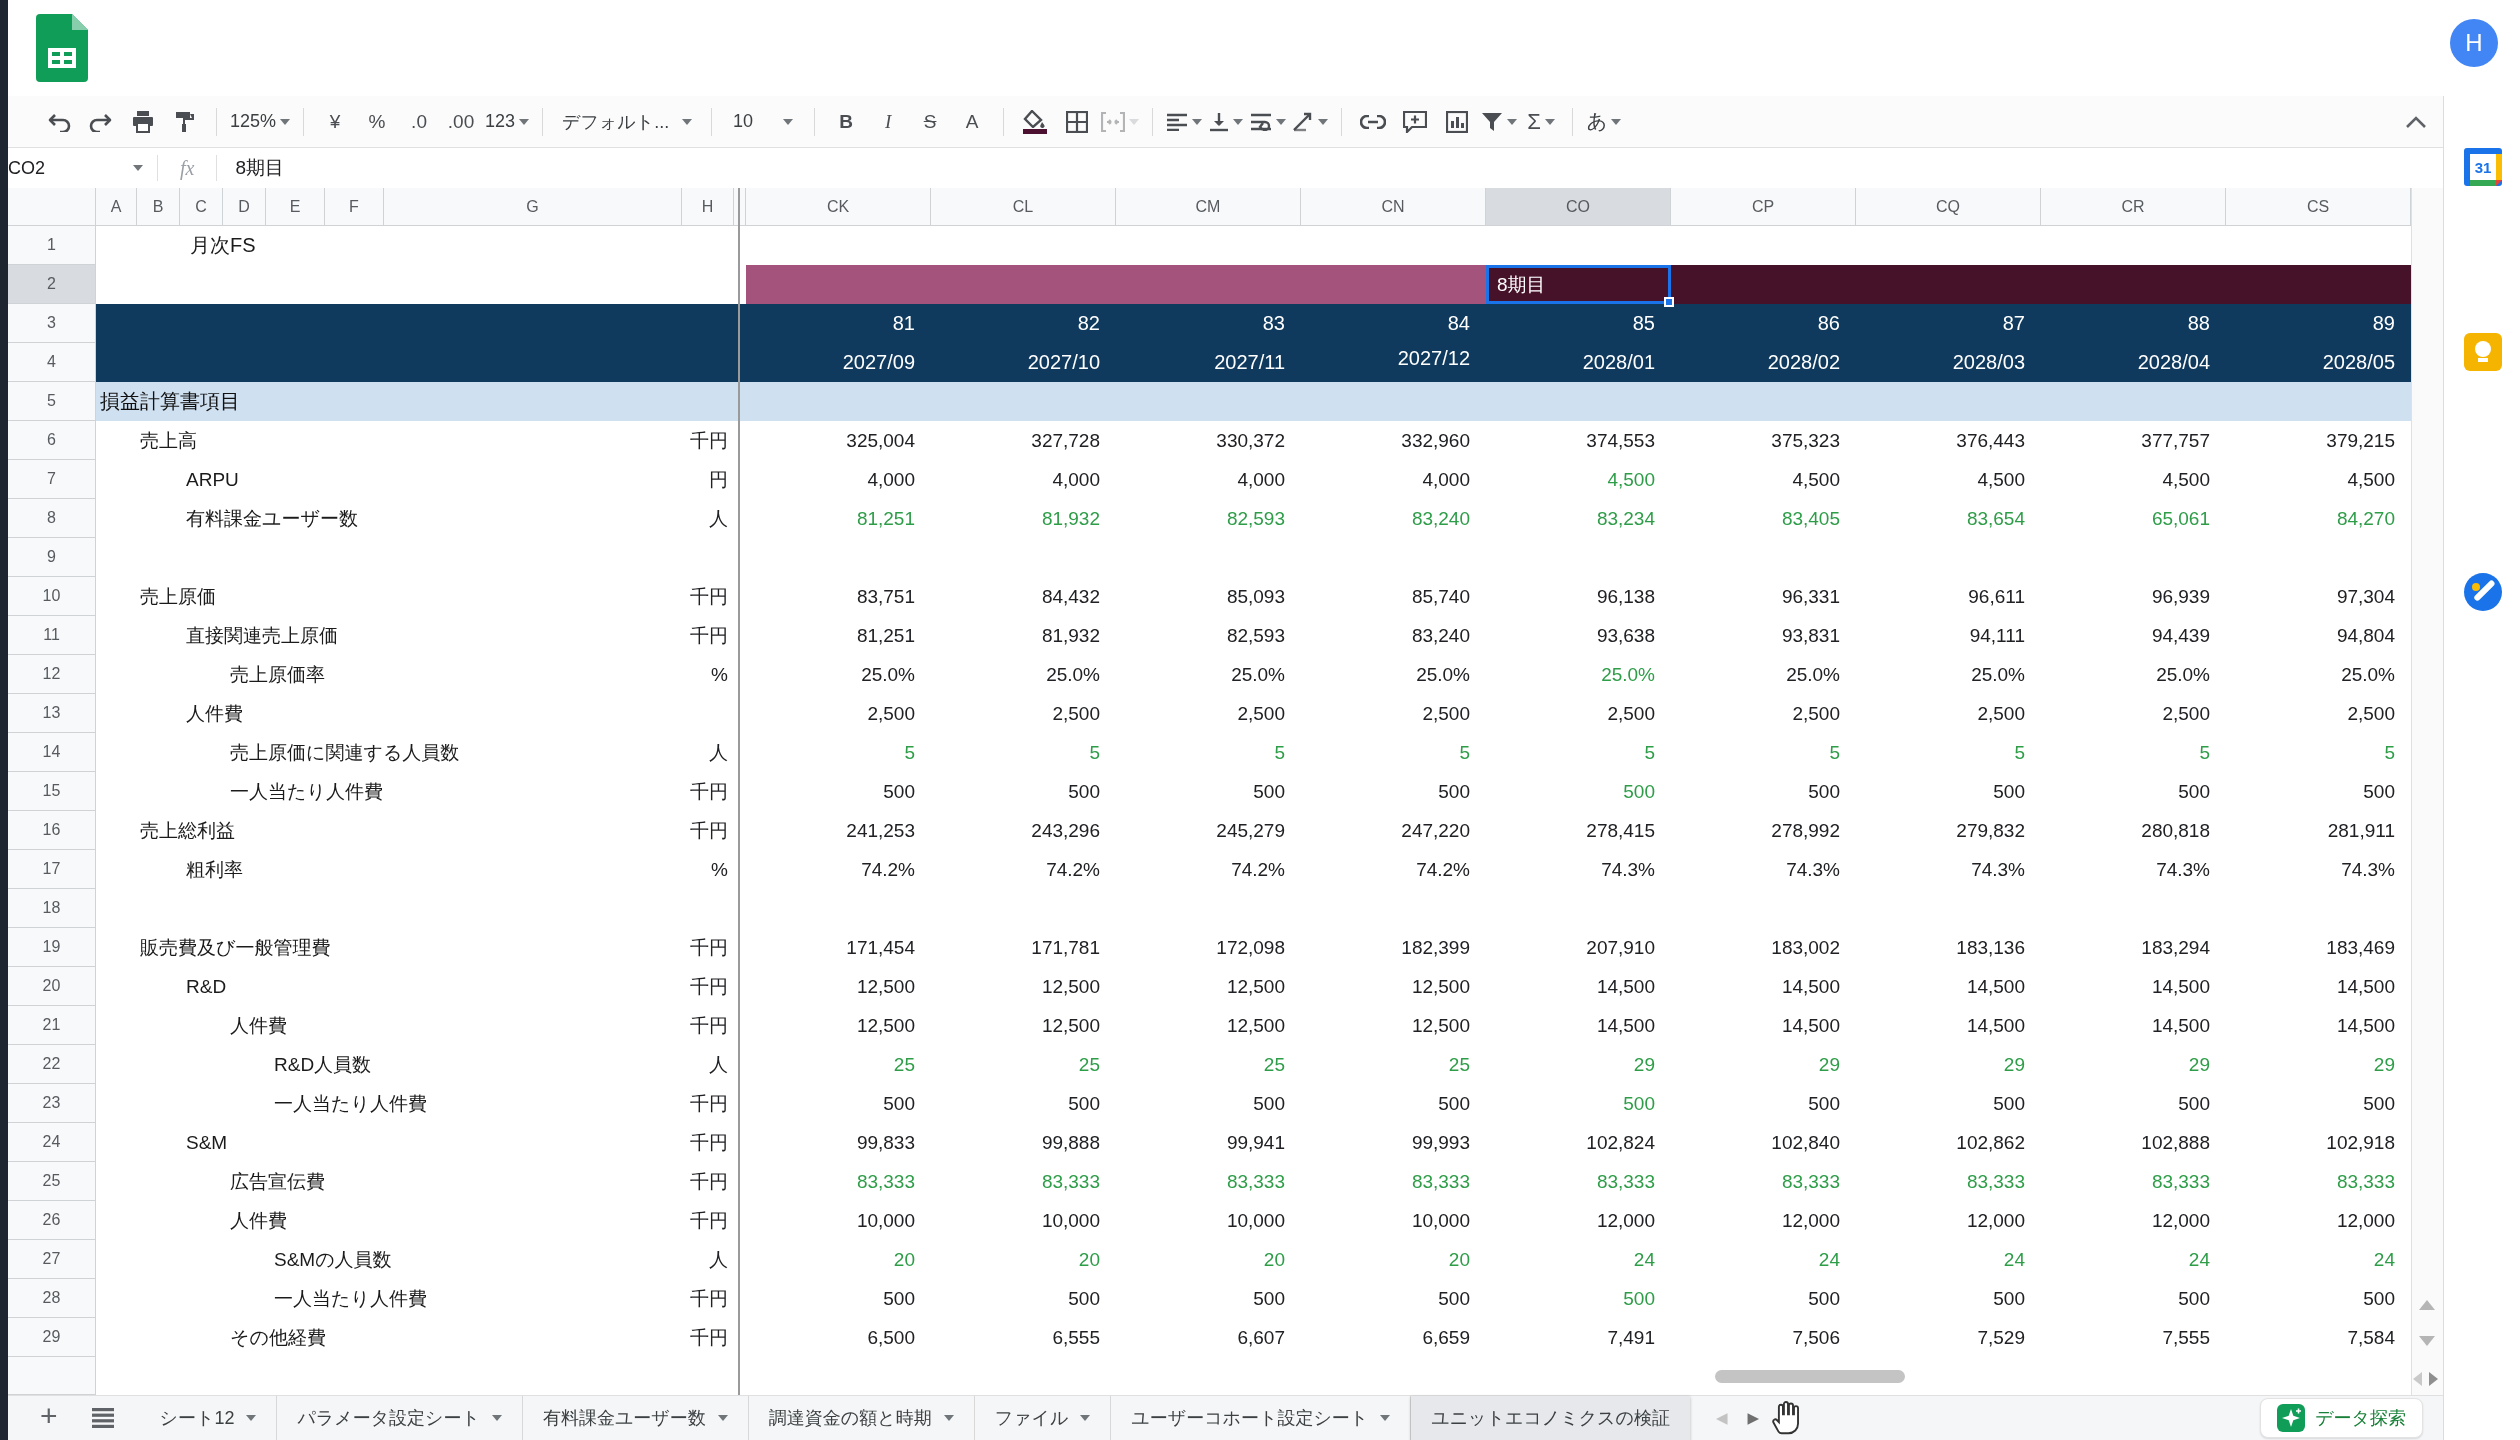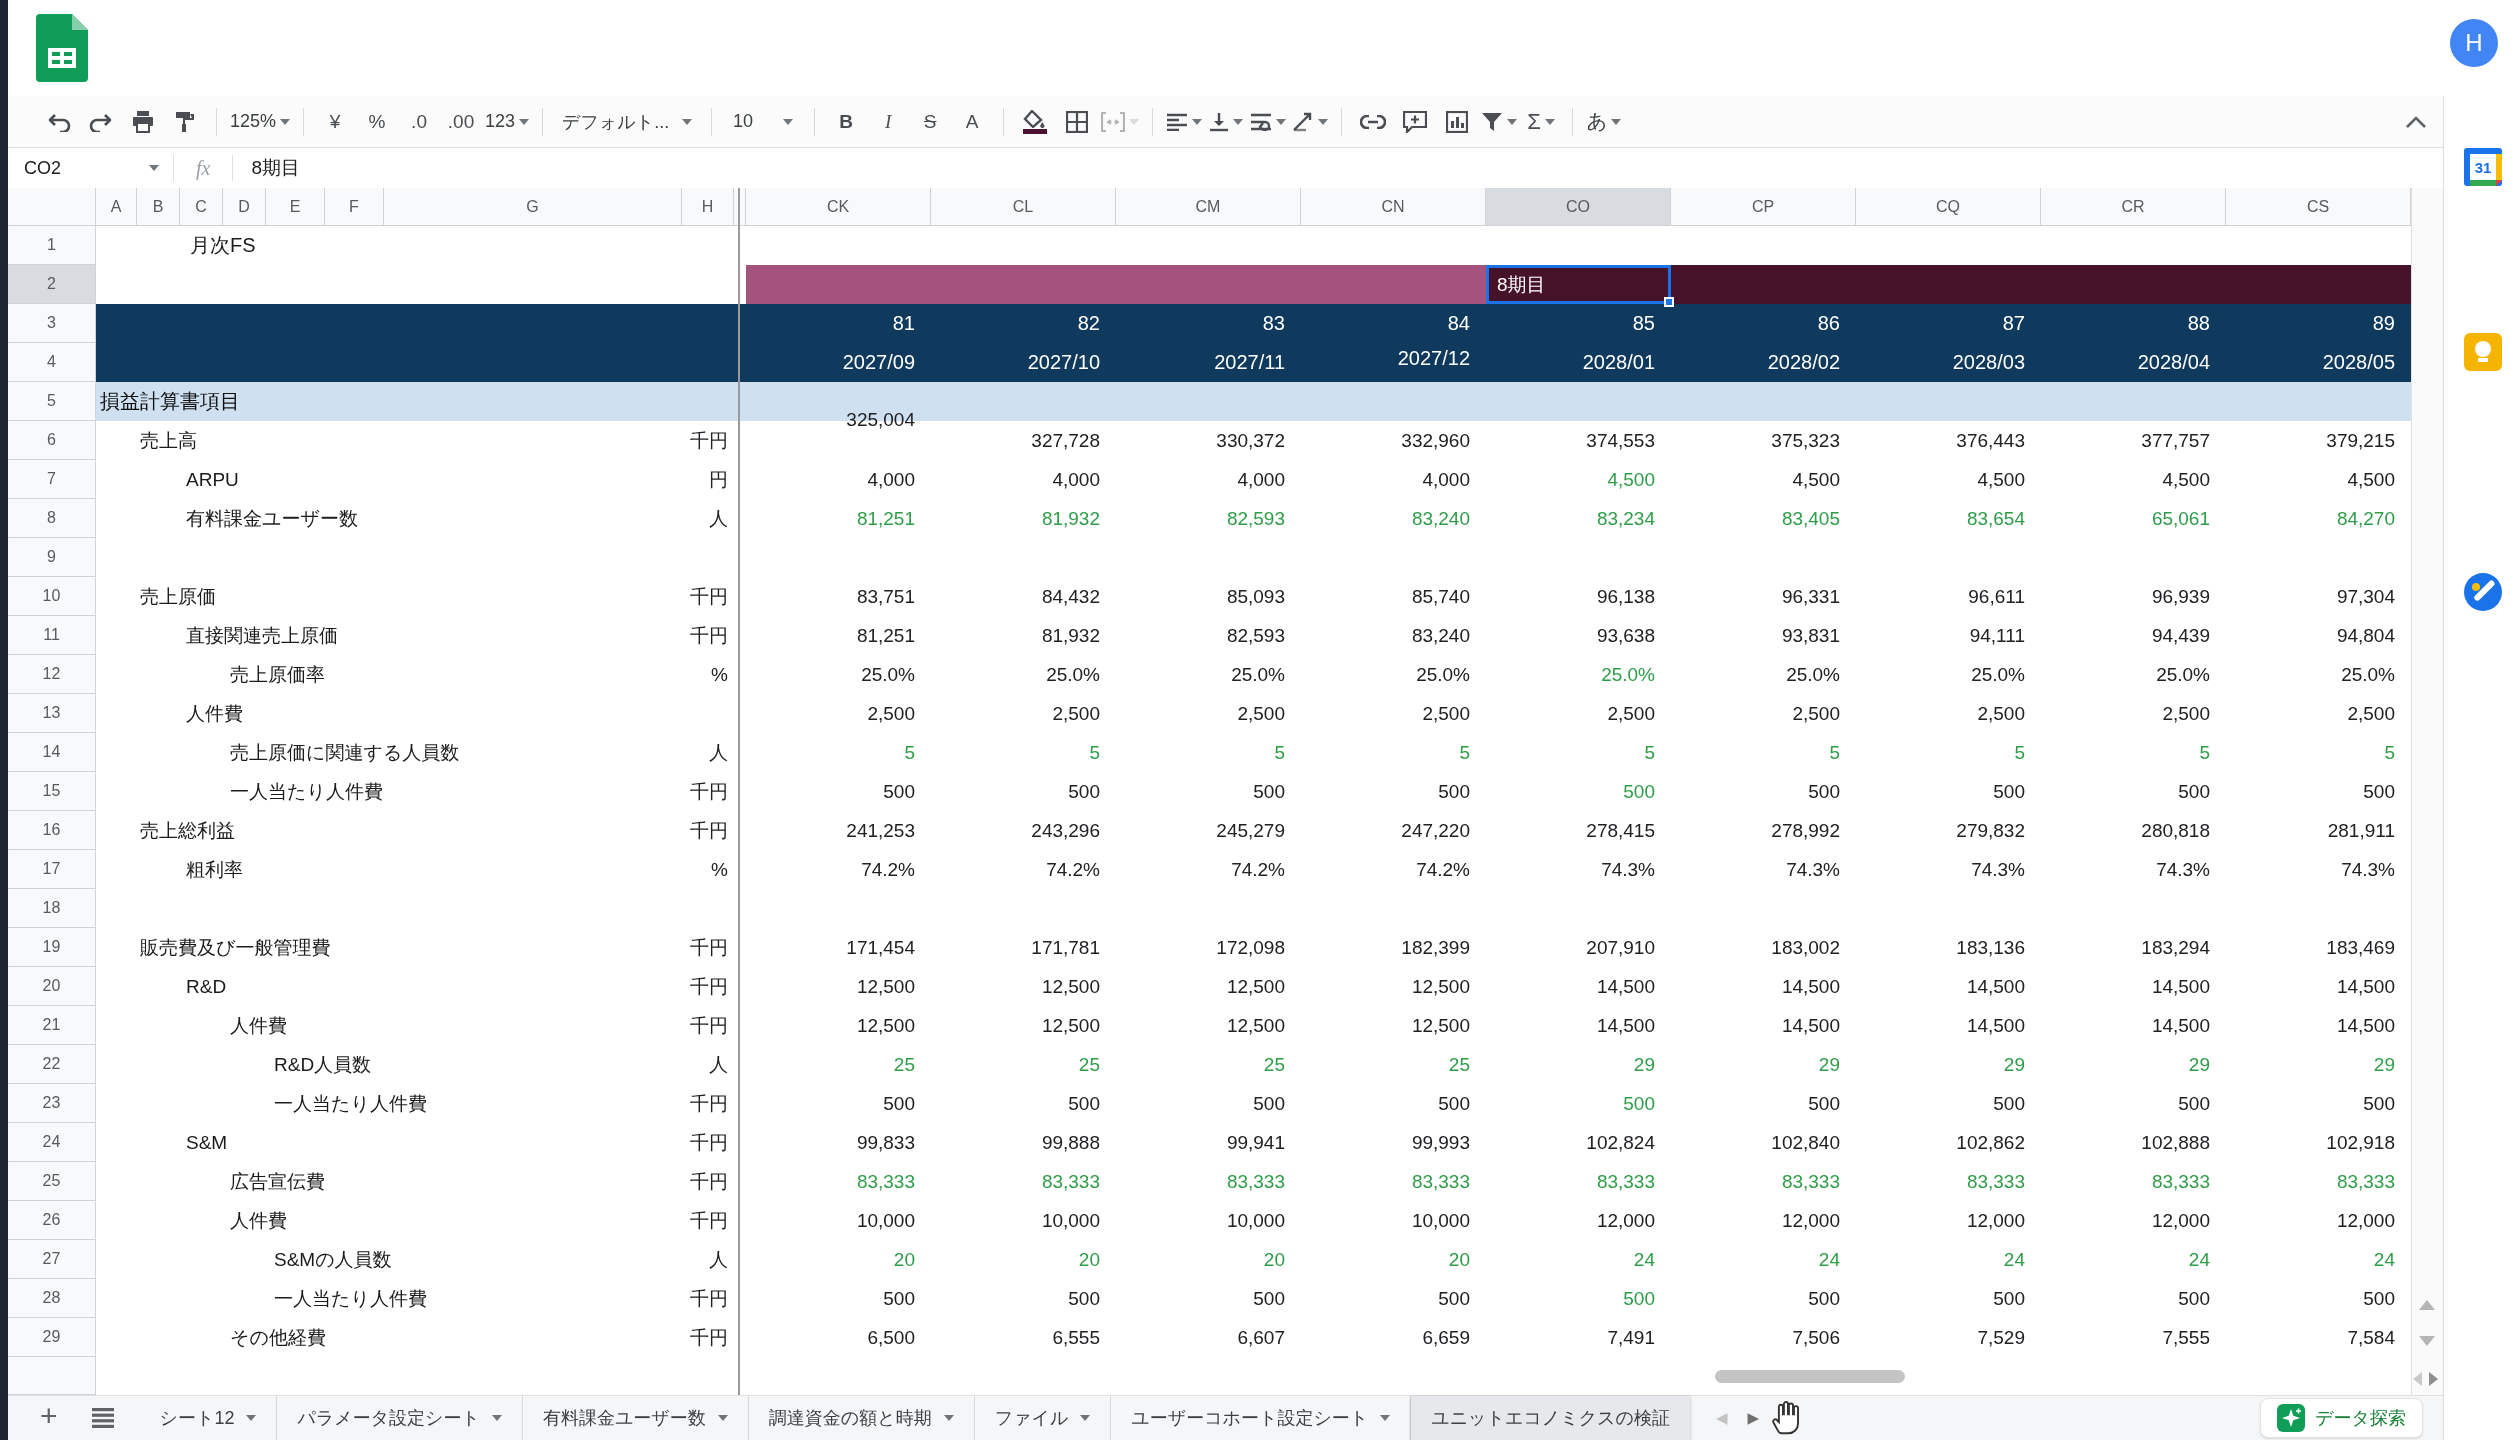--- a/index.html
+++ b/index.html
@@ -16,21 +16,21 @@
   #sharebtn{background:#188038;color:#fff;border-radius:5px;height:48px;padding:0 26px;font-size:20px;gap:12px;}
   #avatar{width:48px;height:48px;border-radius:50%;background:#4285f4;color:#fff;font-size:24px;display:flex;align-items:center;justify-content:center;}
   
   #toolbar{left:8px;top:96px;width:2512px;height:52px;background:#fbfbfb;border-bottom:1px solid #e0e0e0;display:flex;align-items:center;padding-left:30px;box-sizing:border-box;}
   .tb{height:36px;min-width:36px;display:flex;align-items:center;justify-content:center;border-radius:4px;color:#4a4d51;font-size:19px;margin:0 3px;gap:4px;}
   .tsep{width:1px;height:28px;background:#d9d9d9;margin:0 10px;}
   .car{width:0;height:0;border-left:5px solid transparent;border-right:5px solid transparent;border-top:6px solid #70757a;display:inline-block;}
   .tbtxt{font-size:18px;color:#3c4043;}
   
   #fbar{left:8px;top:148px;width:2512px;height:40px;background:#fff;border-bottom:1px solid #e0e0e0;display:flex;align-items:center;}
-  #namebox{width:125px;padding-left:16px;font-size:18px;color:#202124;}
+  #namebox{width:125px;font-size:18px;color:#202124;}
   .fsep{width:1px;height:26px;background:#e0e0e0;}
   #fx{font-family:"Liberation Serif","DejaVu Serif",serif;font-style:italic;color:#9aa0a6;font-size:20px;margin:0 22px;}
   #fval{font-size:19px;margin-left:18px;color:#202124;}
   
   .ch,.rh{background:#f8f9fa;border-right:1px solid #d0d3d6;border-bottom:1px solid #d0d3d6;box-sizing:border-box;
     display:flex;align-items:center;justify-content:center;font-size:16px;color:#575b5f;}
   .hl{background:#d8dce1;}
   .cellv{position:absolute;font-size:19px;color:#202124;text-align:right;}
   .green{color:#2e9d48;}
   .rowlabel{position:absolute;font-size:19px;color:#1b1b1b;white-space:nowrap;}
@@ -304,21 +304,21 @@
       <div class="bandnum" style="position: absolute; left: 1301px; top: 339px; width: 169px; height: 39px; line-height: 39px;">2027/12</div>
       <div class="bandnum" style="position: absolute; left: 1486px; top: 343px; width: 169px; height: 39px; line-height: 39px;">2028/01</div>
       <div class="bandnum" style="position: absolute; left: 1671px; top: 343px; width: 169px; height: 39px; line-height: 39px;">2028/02</div>
       <div class="bandnum" style="position: absolute; left: 1856px; top: 343px; width: 169px; height: 39px; line-height: 39px;">2028/03</div>
       <div class="bandnum" style="position: absolute; left: 2041px; top: 343px; width: 169px; height: 39px; line-height: 39px;">2028/04</div>
       <div class="bandnum" style="position: absolute; left: 2226px; top: 343px; width: 169px; height: 39px; line-height: 39px;">2028/05</div>
       <div style="position: absolute; left: 96px; top: 382px; width: 2315px; height: 39px; background: rgb(207, 224, 241);"></div>
       <div style="position: absolute; left: 100px; top: 382px; height: 39px; line-height: 39px; font-size: 20px; font-weight: 500; color: rgb(17, 17, 17);">損益計算書項目</div>
       <div class="rowlabel" style="position: absolute; left: 140px; top: 421px; height: 39px; line-height: 39px;">売上高</div>
       <div class="cellv" style="position: absolute; left: 628px; top: 421px; width: 100px; height: 39px; line-height: 39px;">千円</div>
-      <div class="cellv" style="position: absolute; left: 746px; top: 400px; width: 169px; height: 39px; line-height: 39px;">325,004</div>
+      <div class="cellv" style="position: absolute; left: 746px; top: 421px; width: 169px; height: 39px; line-height: 39px;">325,004</div>
       <div class="cellv" style="position: absolute; left: 931px; top: 421px; width: 169px; height: 39px; line-height: 39px;">327,728</div>
       <div class="cellv" style="position: absolute; left: 1116px; top: 421px; width: 169px; height: 39px; line-height: 39px;">330,372</div>
       <div class="cellv" style="position: absolute; left: 1301px; top: 421px; width: 169px; height: 39px; line-height: 39px;">332,960</div>
       <div class="cellv" style="position: absolute; left: 1486px; top: 421px; width: 169px; height: 39px; line-height: 39px;">374,553</div>
       <div class="cellv" style="position: absolute; left: 1671px; top: 421px; width: 169px; height: 39px; line-height: 39px;">375,323</div>
       <div class="cellv" style="position: absolute; left: 1856px; top: 421px; width: 169px; height: 39px; line-height: 39px;">376,443</div>
       <div class="cellv" style="position: absolute; left: 2041px; top: 421px; width: 169px; height: 39px; line-height: 39px;">377,757</div>
       <div class="cellv" style="position: absolute; left: 2226px; top: 421px; width: 169px; height: 39px; line-height: 39px;">379,215</div>
       <div class="rowlabel" style="position: absolute; left: 186px; top: 460px; height: 39px; line-height: 39px;">ARPU</div>
       <div class="cellv" style="position: absolute; left: 628px; top: 460px; width: 100px; height: 39px; line-height: 39px;">円</div>

